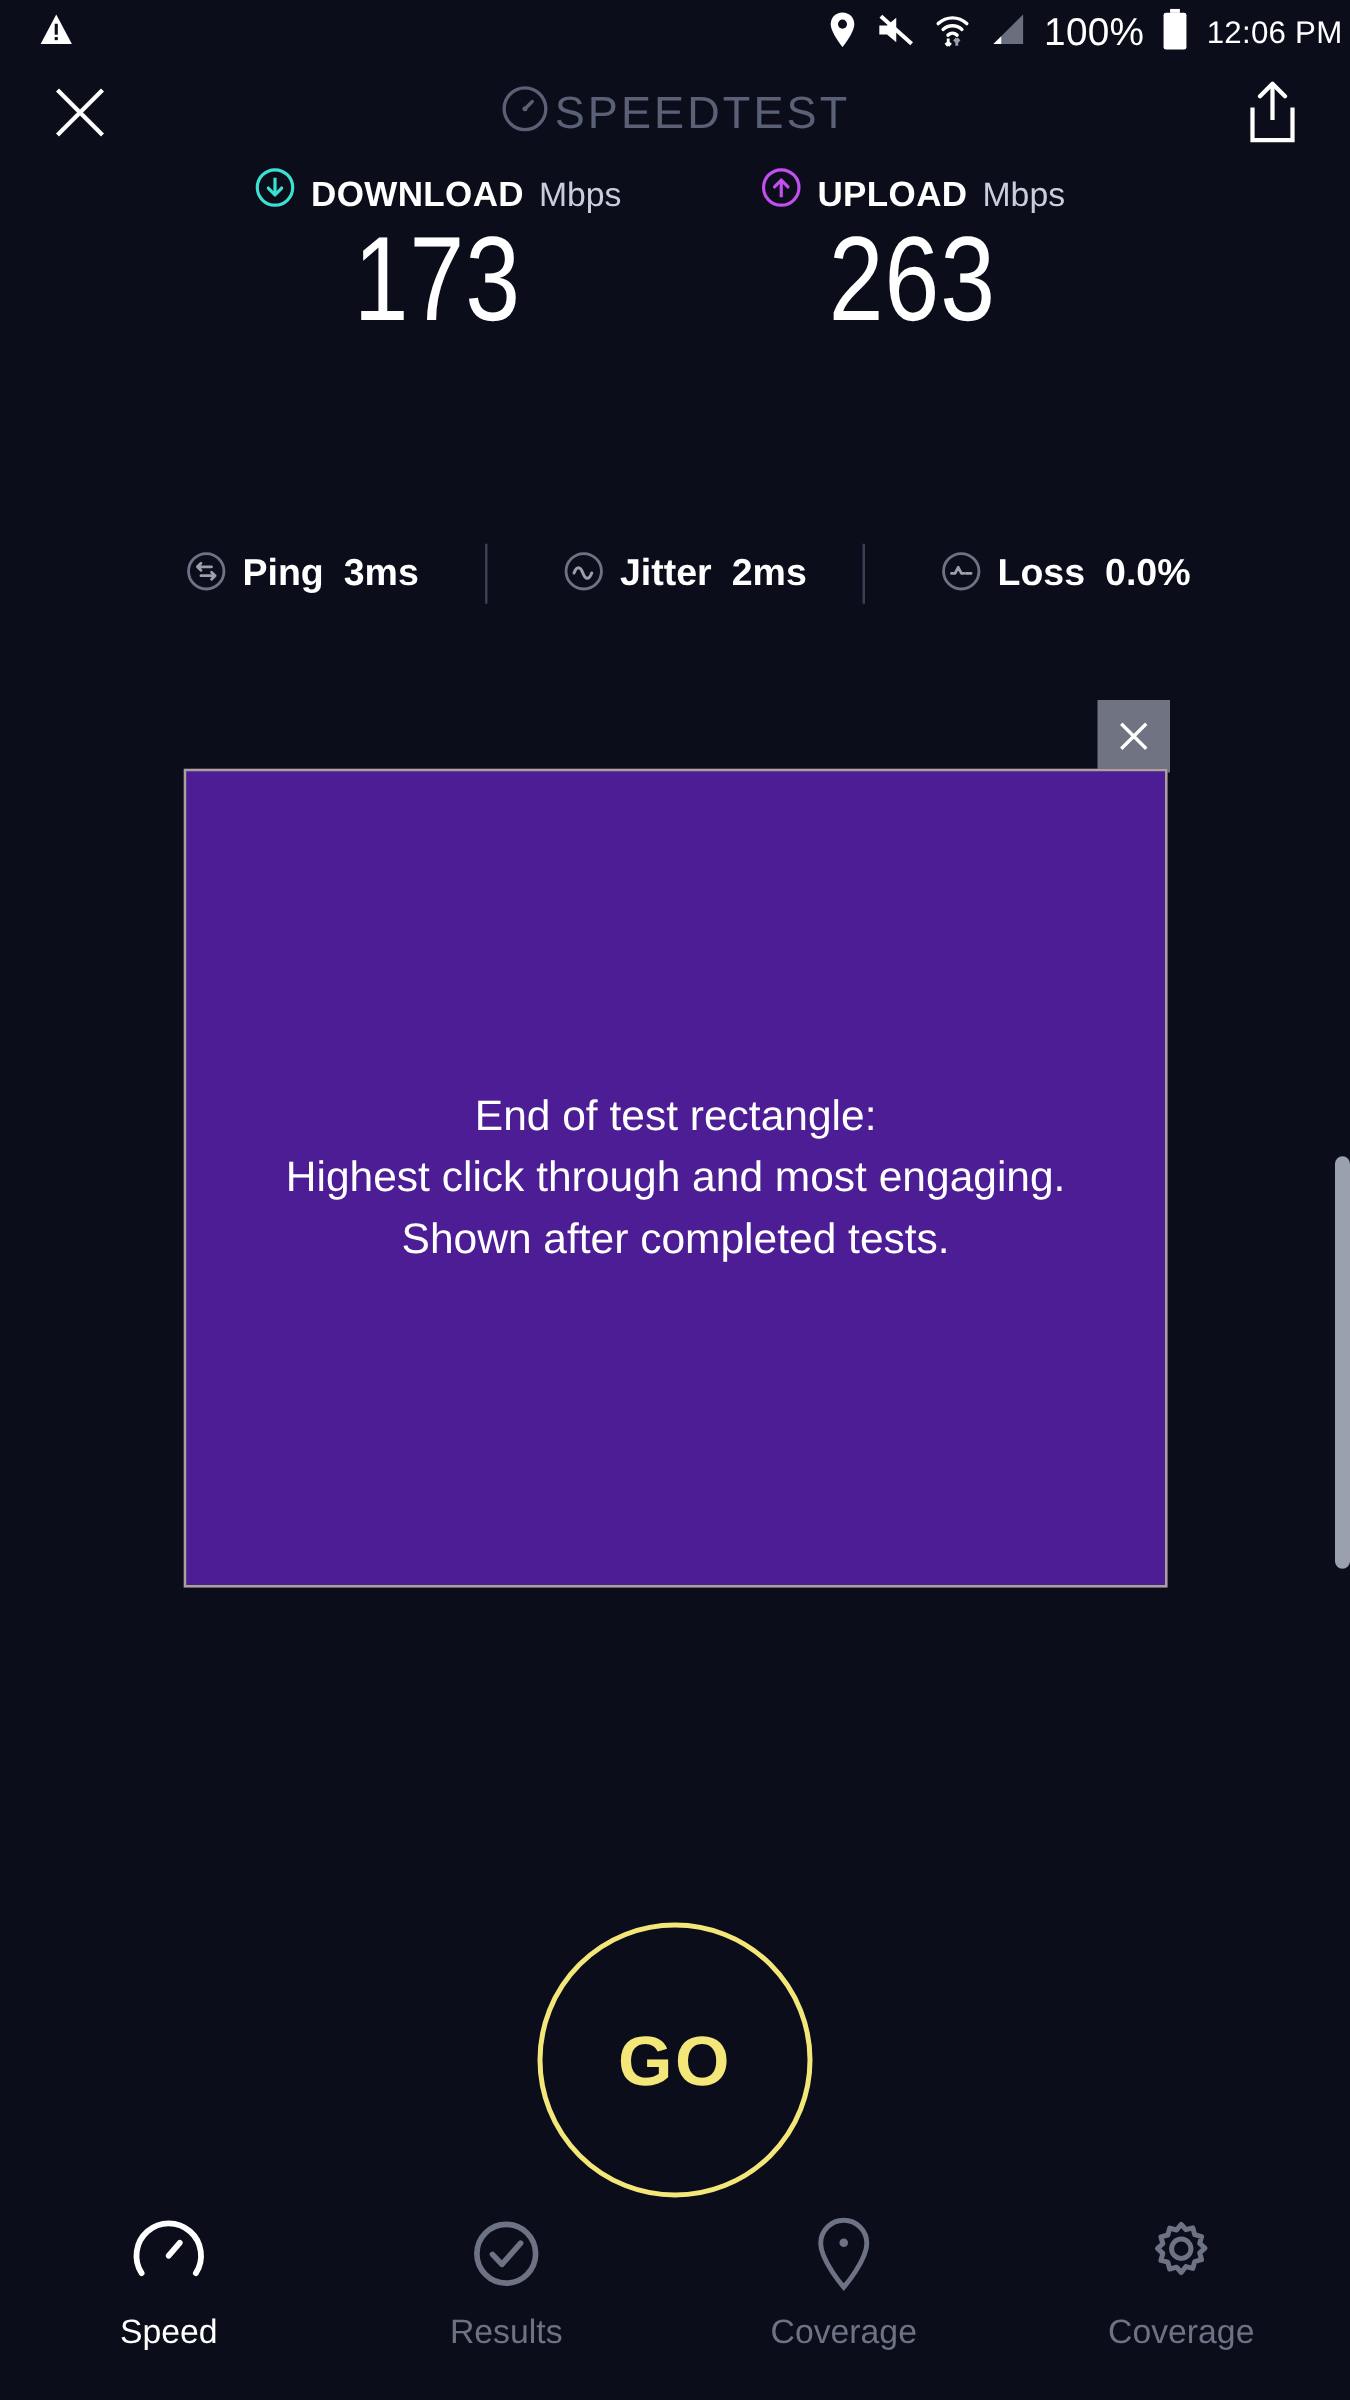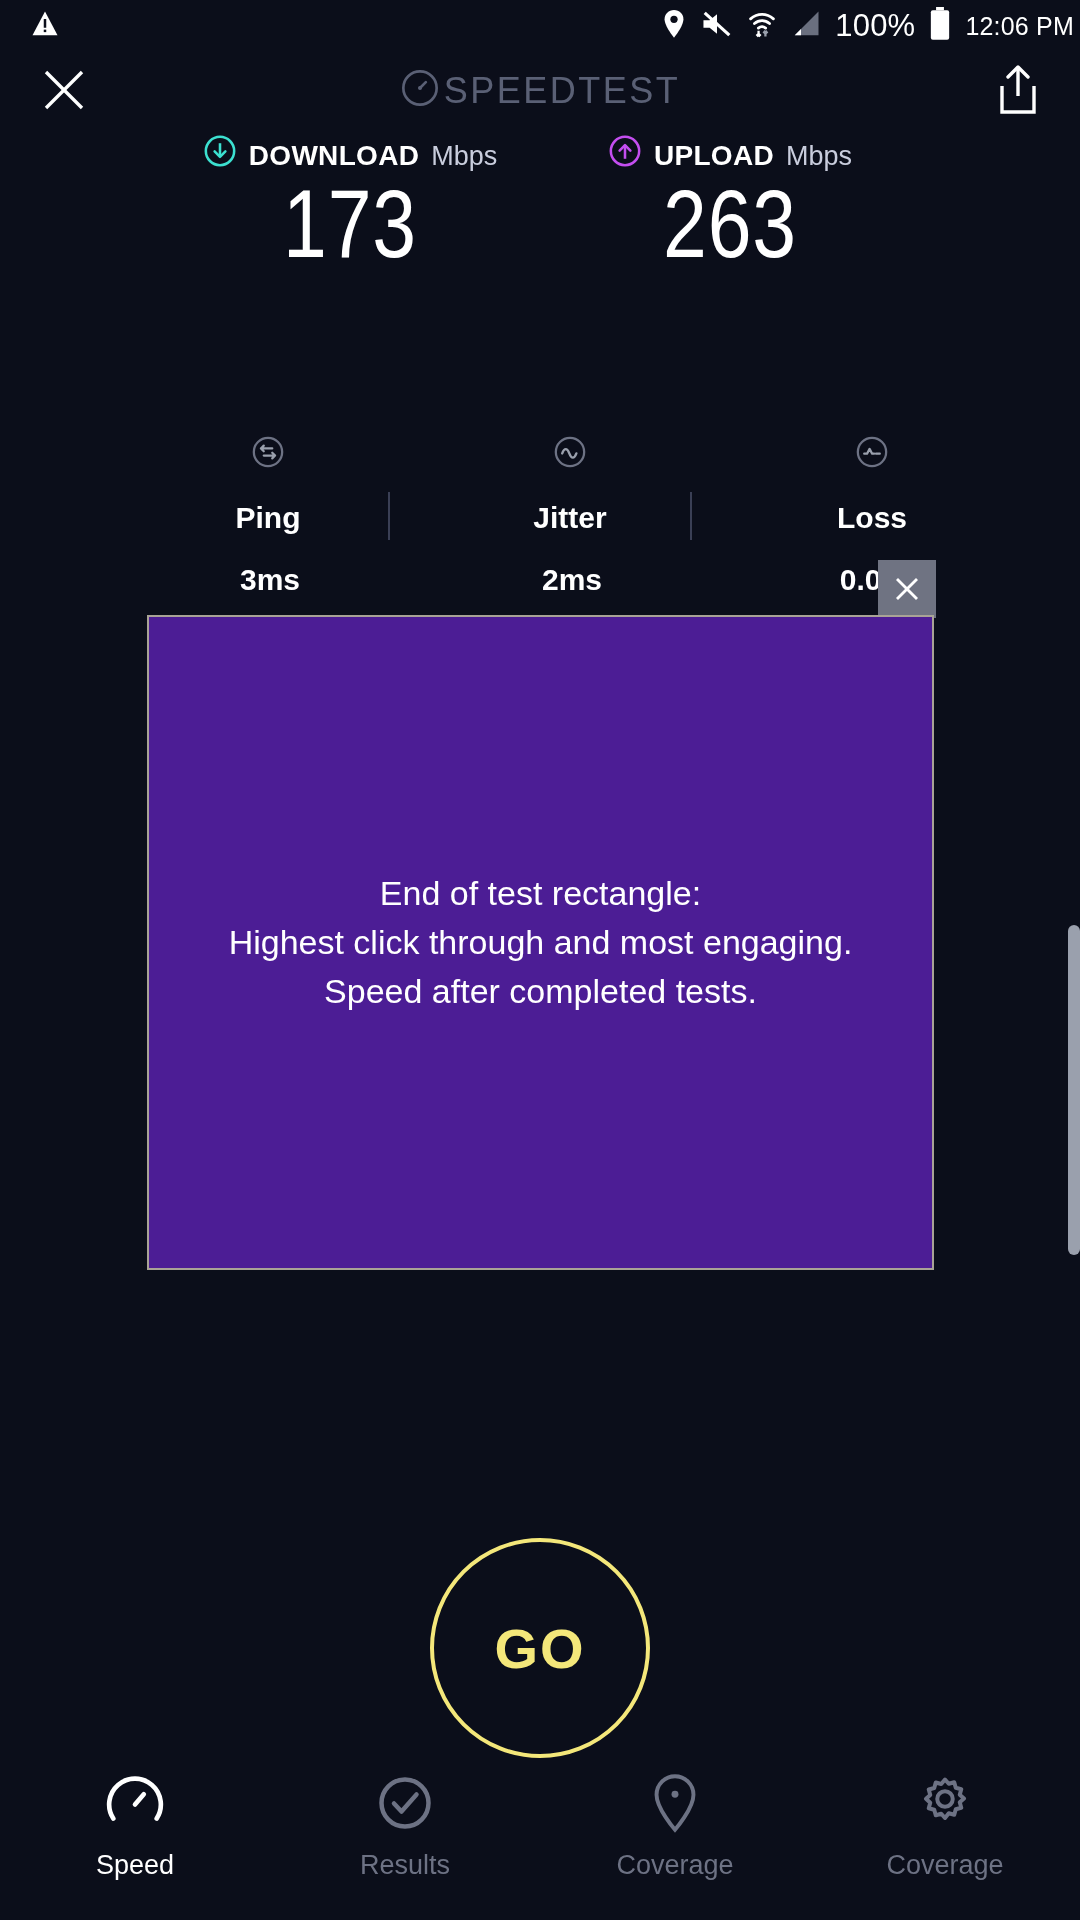--- a/index.html
+++ b/index.html
@@ -22,21 +22,21 @@
   .sb-batt-pct { color:#ffffff; font-size:31px; letter-spacing:.2px; }
 
   
   .appheader {
     position:absolute; top:52px; left:0; width:1080px; height:75px;
     display:flex; align-items:center; padding:0 40px;
   }
   .close-x { width:48px; height:48px; cursor:pointer; }
   .brand {
     position:absolute; left:0; right:0; margin:0 auto; width:max-content;
-    display:flex; align-items:flex-end; gap:4px;
+    display:flex; align-items:center; gap:4px;
   }
   .brand-word {
     color:#5a6075; font-size:36px; font-weight:400; letter-spacing:2.5px;
   }
   .share-btn { margin-left:auto; width:44px; height:52px; cursor:pointer; }
 
   
   .results { position:absolute; top:130px; left:0; width:1080px; }
   .dlul-row { display:flex; justify-content:center; align-items:flex-start; }
   .metric { width:380px; text-align:center; }
@@ -54,21 +54,21 @@
     font-family:"Liberation Sans Narrow","Liberation Sans",sans-serif;
     transform:scaleX(0.82); transform-origin:center top;
   }
   .metric.dl .metric-value { margin-left:0px; }
 
   
   .statsrow {
     position:absolute; top:305px; left:0; width:1080px;
     display:flex; align-items:center; justify-content:center;
   }
-  .stat { display:flex; align-items:center; gap:28px;flex-direction:column; }
+  .stat { display:flex; align-items:center; gap:12px; }
   .stat-name { color:#ffffff; font-size:30px; font-weight:700; }
   .stat-val { color:#ffffff; font-size:30px; font-weight:700; margin-left:4px; }
   .stat.ping { width:300px; justify-content:flex-start; padding-left:60px; }
   .stat.jitter { width:300px; justify-content:flex-start; padding-left:60px; }
   .stat.loss { width:300px; justify-content:flex-start; padding-left:60px; }
   .divider { width:2px; height:48px; background:#3a3f55; }
 
   
   .ad-wrap { position:absolute; top:560px; left:0; width:1080px; }
   .ad-close {
@@ -273,21 +273,21 @@
     <div class="ad-close">
       <svg width="30" height="30" viewBox="0 0 24 24">
           <line x1="4" y1="4" x2="20" y2="20" stroke="#ffffff" stroke-width="2.2"></line>
           <line x1="20" y1="4" x2="4" y2="20" stroke="#ffffff" stroke-width="2.2"></line>
         </svg>
     </div>
     <div class="ad-rect">
       <div class="ad-text">
         <div>End of test rectangle:</div>
         <div>Highest click through and most engaging.</div>
-        <div>Speed after completed tests.</div>
+        <div>Shown after completed tests.</div>
       </div>
     </div>
   </div>
   <div class="ad-scrollbar"></div>
 
   <div class="go-btn">
     <span class="go-label">GO</span>
   </div>
 
   <div class="bottomnav">

